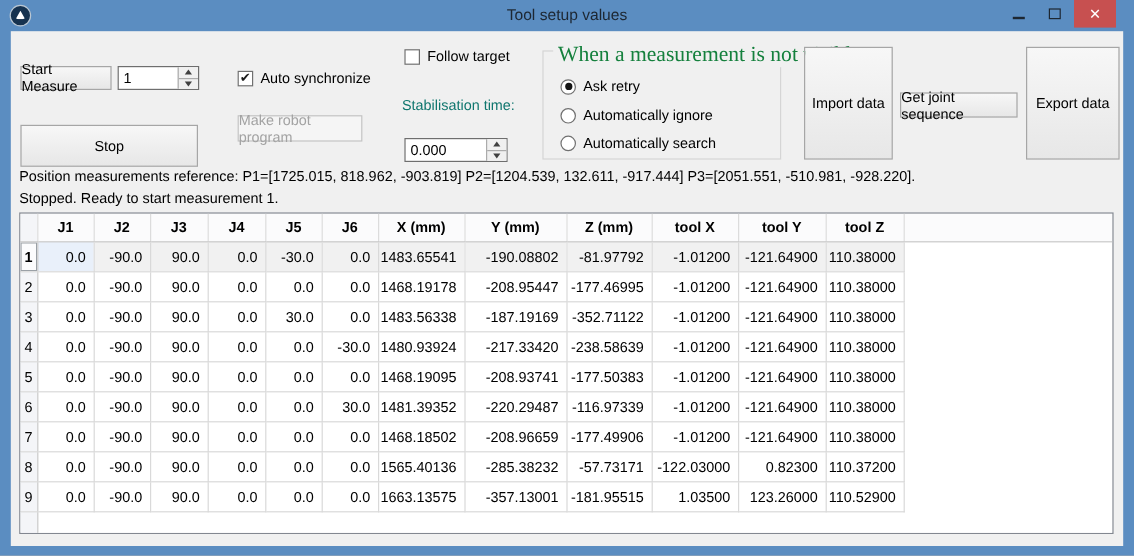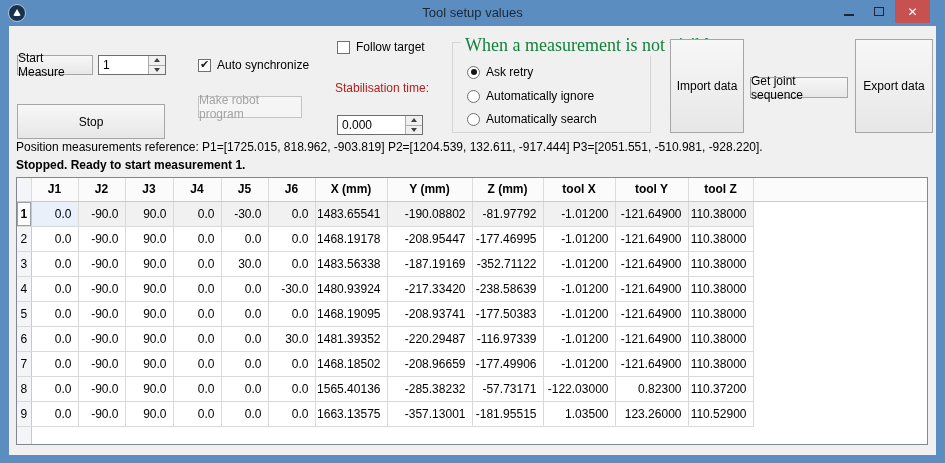--- a/index.html
+++ b/index.html
@@ -52,21 +52,21 @@
   .tri-up{ width:0; height:0; border-left:3px solid transparent; border-right:3px solid transparent; border-bottom:4px solid #404040; }
   .tri-dn{ width:0; height:0; border-left:3px solid transparent; border-right:3px solid transparent; border-top:4px solid #404040; }
   .check-row{ position:absolute; display:flex; align-items:center; gap:6px; }
   .checkbox{
     width:13px; height:13px; background:#fff; border:1px solid #707070;
     display:flex; align-items:center; justify-content:center; font-size:11px; color:#1a1a1a; font-weight:bold;
   }
   .checkbox .mark{ display:none; margin-top:-2px; }
   .checkbox.checked .mark{ display:block; }
   .check-label, .radio-label{ font-size:12px; color:#000; white-space:nowrap; }
-  .static-label{ position:absolute; font-size:12px; color:#b91c1c; white-space:nowrap; }
+  .static-label{ position:absolute; font-size:12px; color:#0f766e; white-space:nowrap; }
   .groupbox{
     position:absolute; border:1px solid #d5d5d5; background:#f0f0f0;
   }
   .groupbox .gb-title{
     position:absolute; top:-8px; left:8px; background:#f0f0f0; padding:0 4px;
     font-size:18px; color:#15803d; white-space:nowrap;font-family:Liberation Serif, serif;
   }
   .radio-row{ position:absolute; display:flex; align-items:center; gap:6px; }
   .radio{
     width:13px; height:13px; border-radius:50%; background:#fff; border:1px solid #707070;
@@ -190,21 +190,21 @@
       </div>
     </div>
 
     <div class="btn" style="left:661px; top:13px; width:74px; height:94px;">Import data</div>
 
     <div class="btn" style="left:741px; top:51px; width:98px; height:21px;">Get joint sequence</div>
 
     <div class="btn" style="left:846px; top:13px; width:78px; height:94px;">Export data</div>
 
     <div class="status-line" style="left:7px; top:114px;">Position measurements reference: P1=[1725.015, 818.962, -903.819]  P2=[1204.539, 132.611, -917.444]  P3=[2051.551, -510.981, -928.220].</div>
-    <div class="status-line" style="left:7px; top:132px;font-weight:bold;">Stopped. Ready to start measurement 1.</div>
+    <div class="status-line" style="left:7px; top:132px;">Stopped. Ready to start measurement 1.</div>
 
     <div class="table-wrap">
       <table class="grid">
         <colgroup id="grid-cols">
             <col style="width: 14px;">
             <col style="width: 47px;">
             <col style="width: 47px;">
             <col style="width: 48px;">
             <col style="width: 48px;">
             <col style="width: 47px;">

